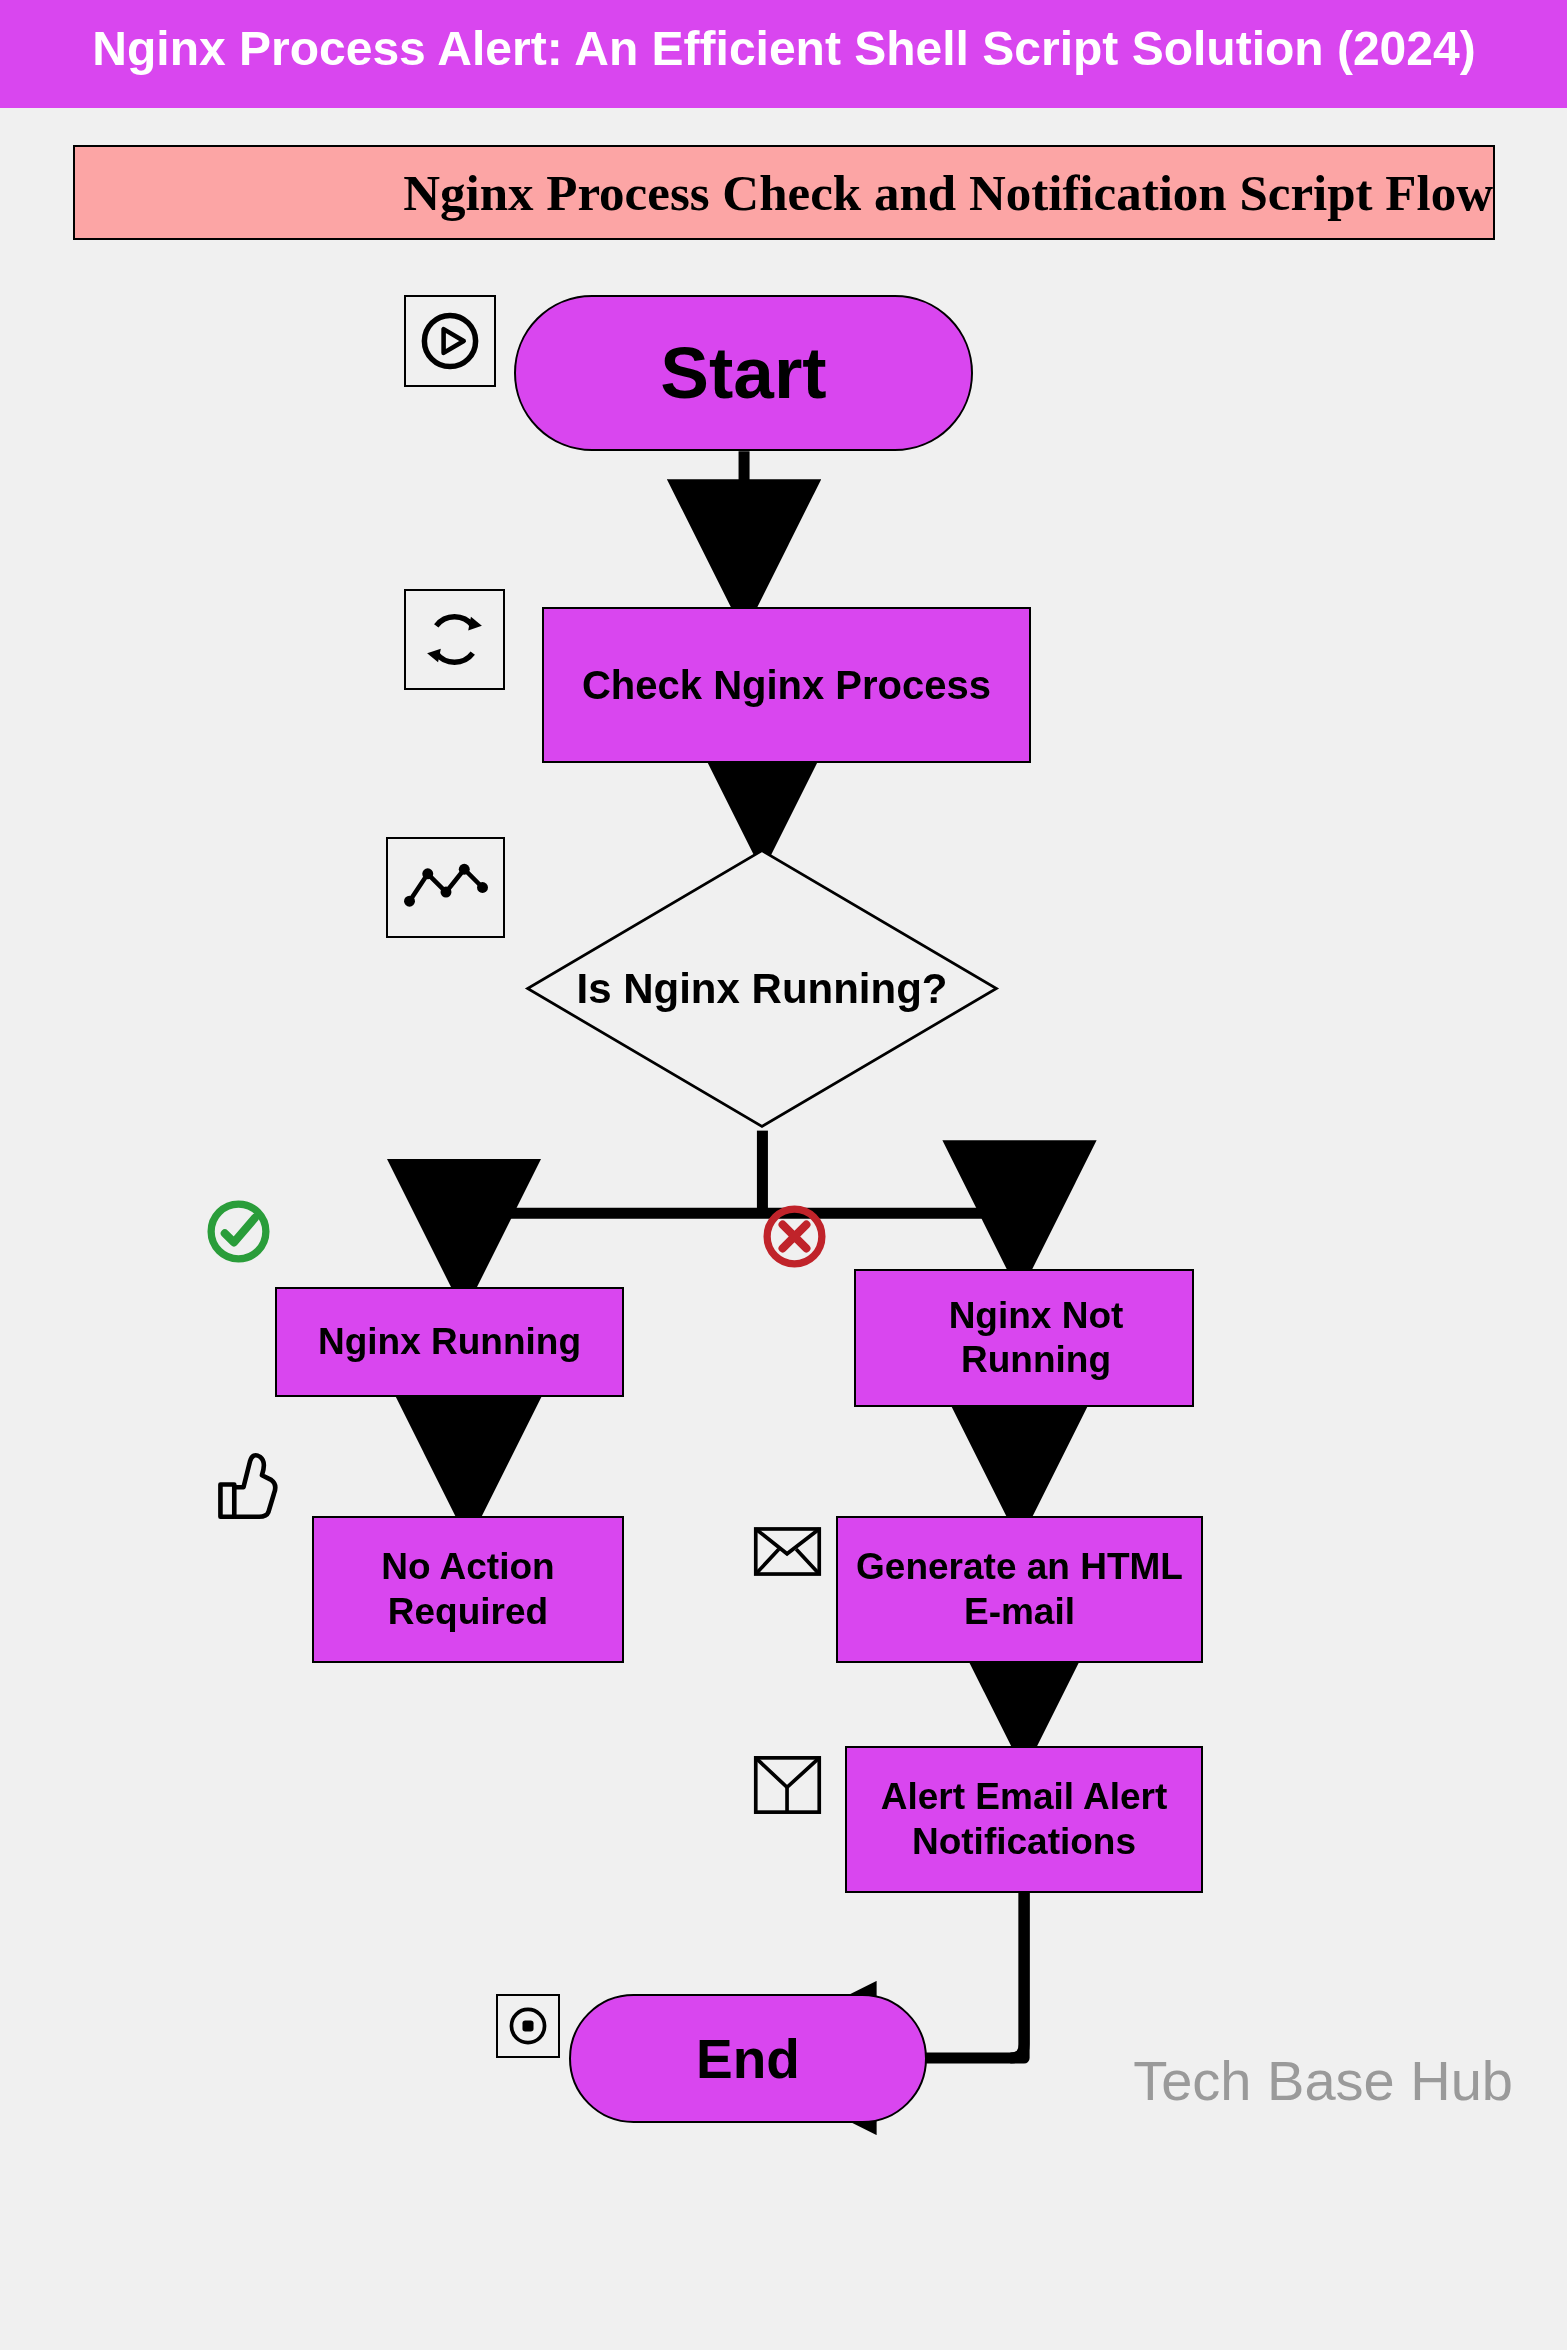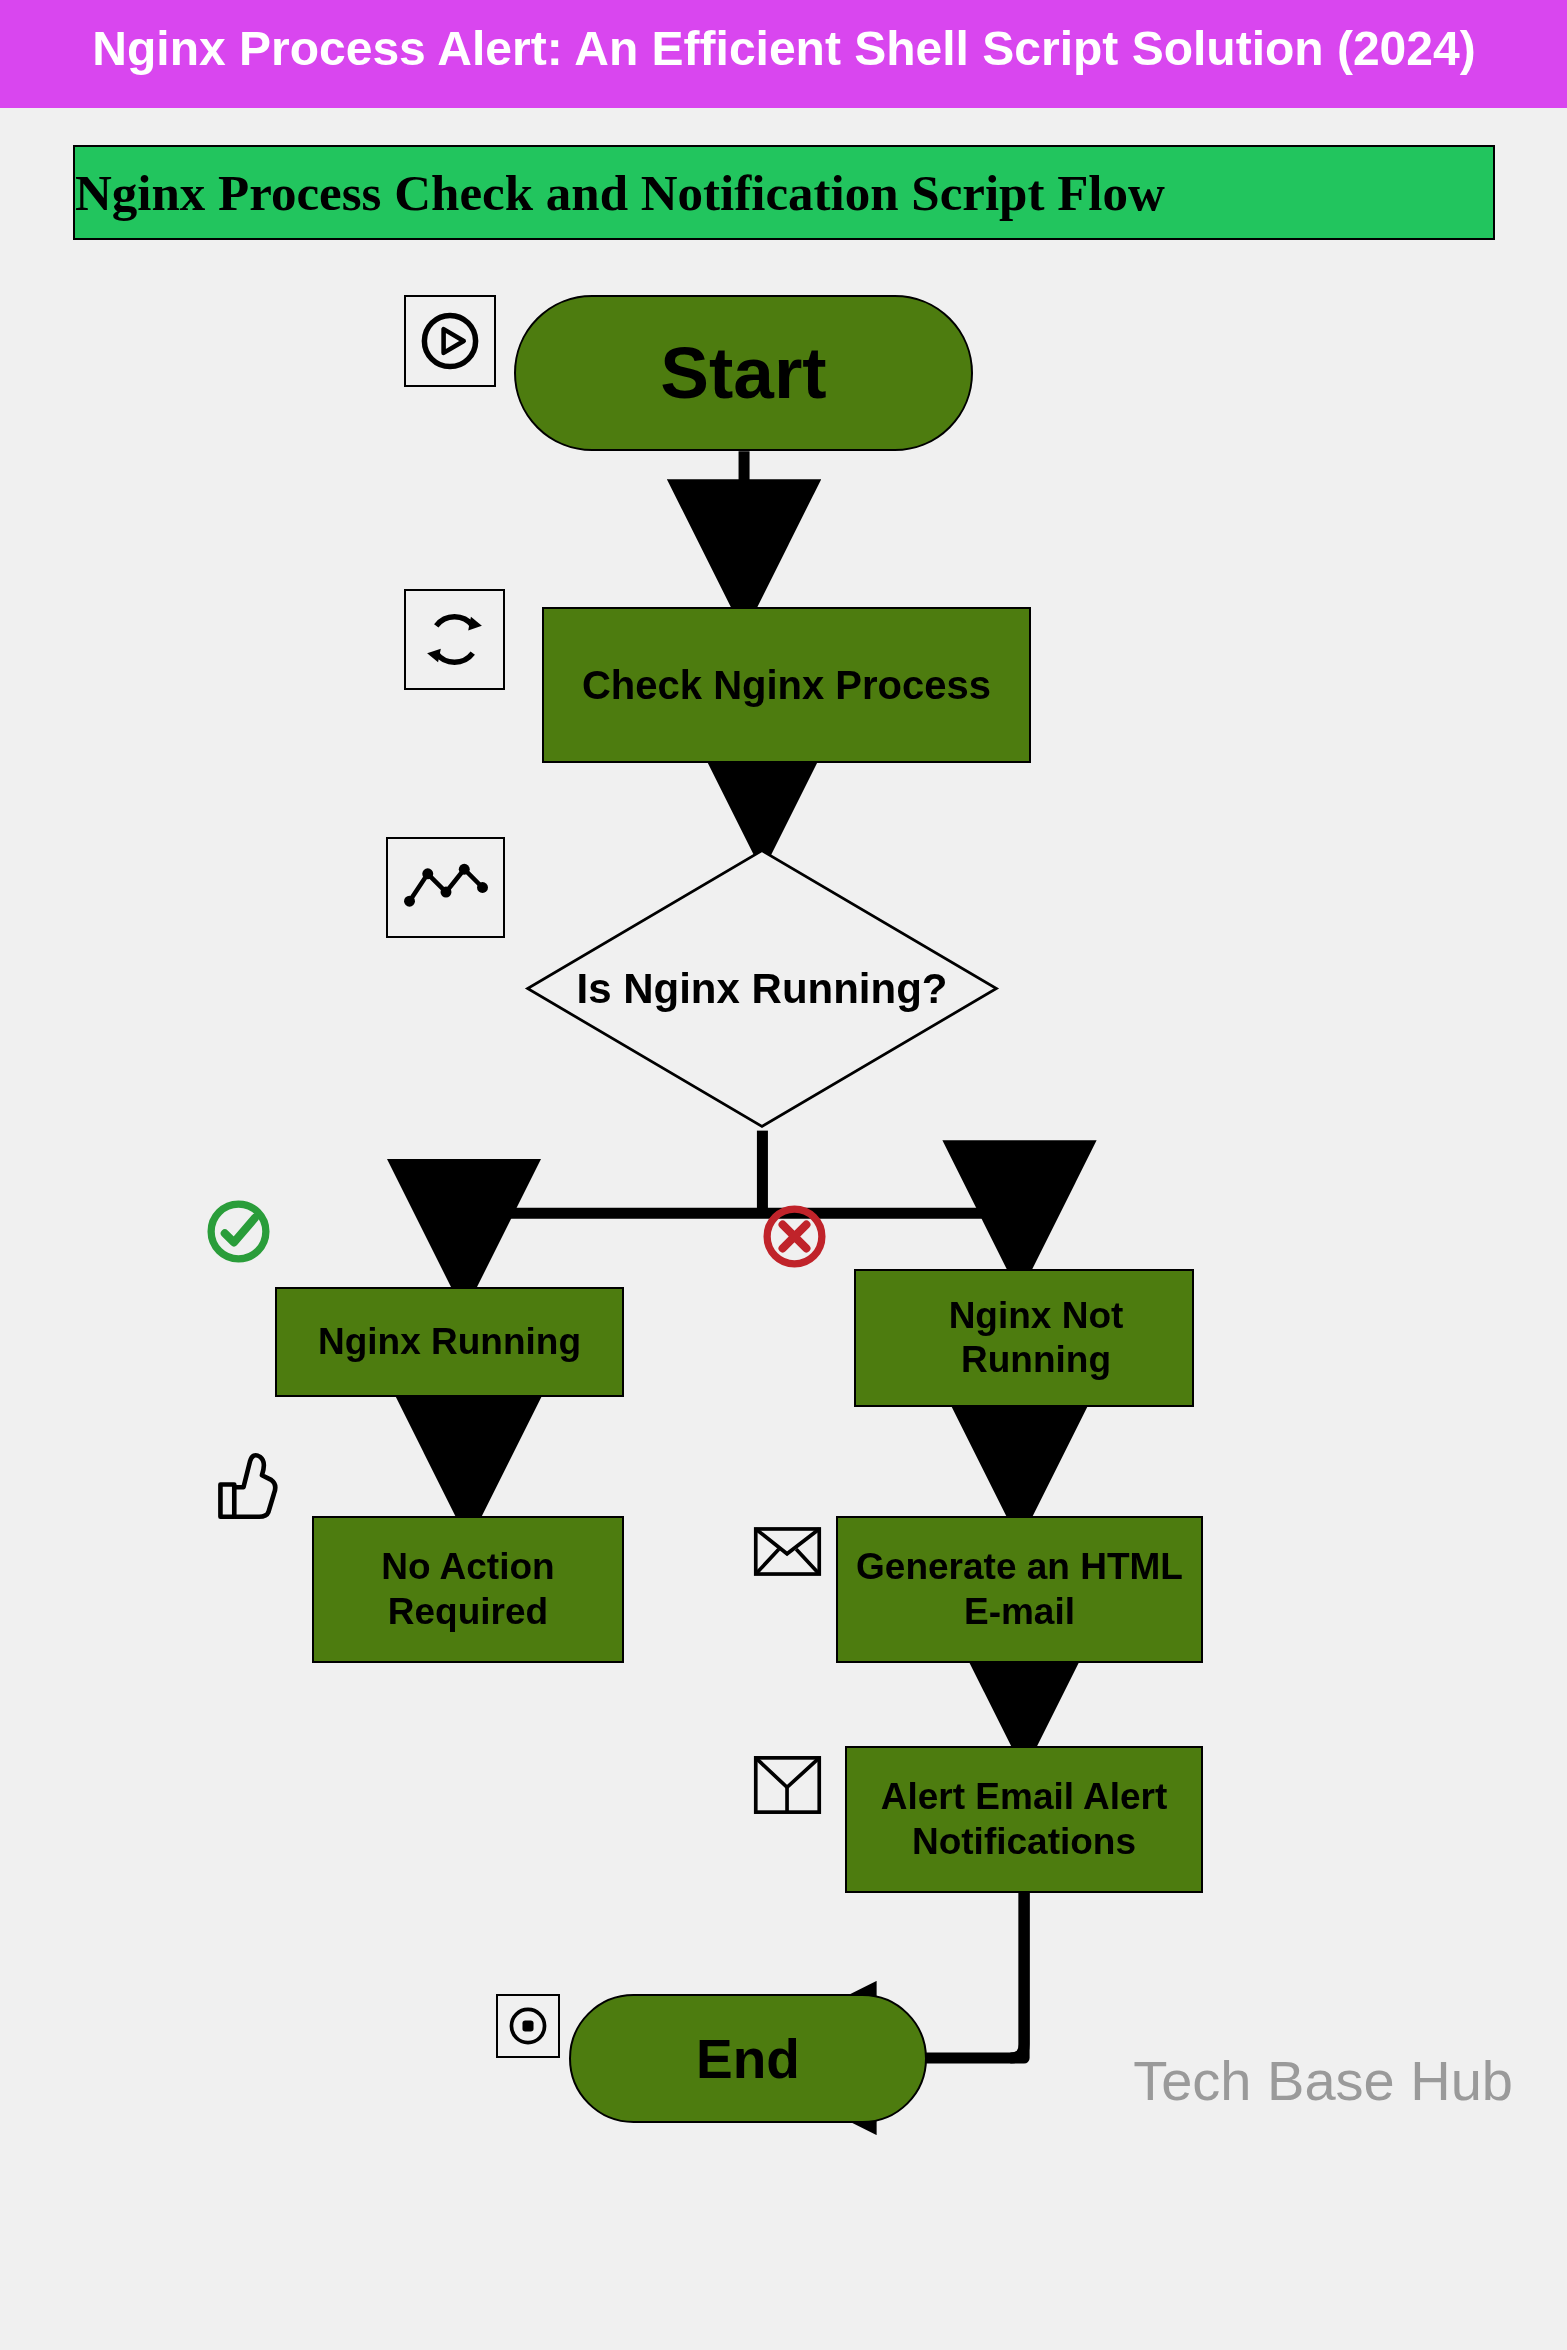--- a/index.html
+++ b/index.html
@@ -18,37 +18,37 @@
     text-align: center;
     padding: 18.4px 37px 27.5px;
     font-weight: bold;
     font-size: 48px;
     line-height: 1.3;
   }
   .subtitle-box {
     border: 2.8px solid #000;
     margin: 37px 73px 0;
     padding: 16.5px 0;
-    text-align: left;
-    background: #22c55e;
+    text-align: right;
+    background: #fca5a5;
   }
   .subtitle-box span {
     font-family: "Times New Roman", Times, serif;
     font-weight: bold;
     font-size: 51px;
   }
   .canvas {
     position: relative;
     width: 100%;
     height: 2020px;
   }
   .node {
     position: absolute;
     border: 2.8px solid #000;
-    background: #4d7c0f;
+    background: #d946ef;
     display: flex;
     align-items: center;
     justify-content: center;
     text-align: center;
     font-weight: bold;
     line-height: 1.2;
   }
   .terminal { border-radius: 917px; }
   .start-node { left: 514px; top: 55px; width: 459px; height: 156px; font-size: 73px; }
   .check-node { left: 542px; top: 367px; width: 489px; height: 156px; font-size: 40px; }

